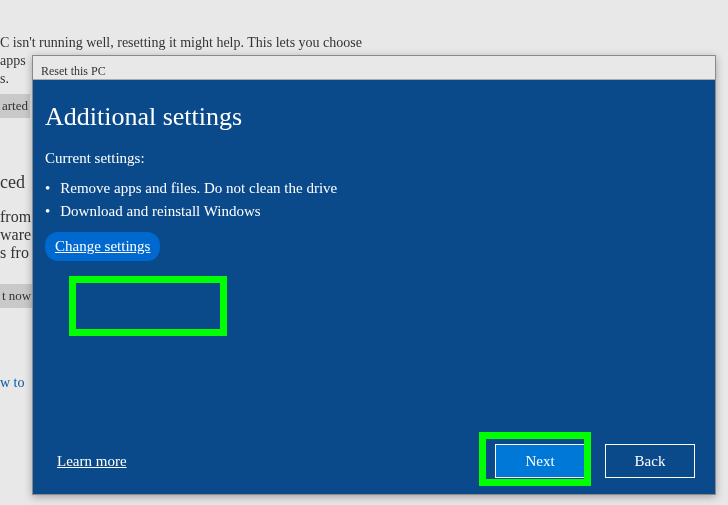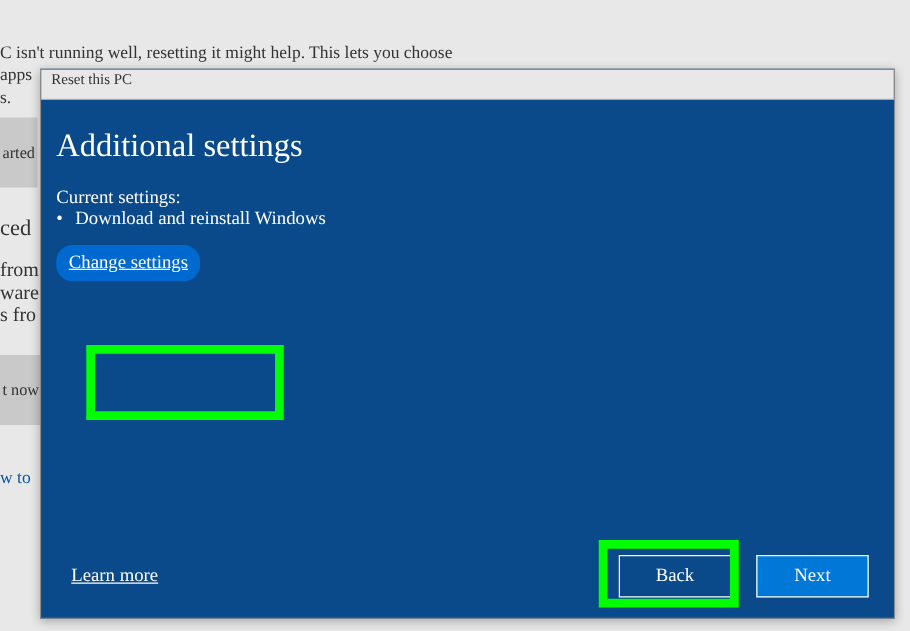--- a/index.html
+++ b/index.html
@@ -24,21 +24,21 @@
       line-height: 1.35;
     }
     .bg-text.line1 { top: 34px; left: 0; }
     .bg-text.line2 { top: 52px; left: 0; }
     .bg-text.line3 { top: 70px; left: 0; }
     .bg-grey-btn {
       position: absolute;
       background: #c9c9c9;
       color: #333;
       font-size: 13px;
-      padding: 20px 2px;
+      padding: 4px 2px;
       left: 0;
     }
     .bg-grey-btn.started { top: 94px; }
     .bg-grey-btn.now     { top: 284px; }
     .bg-heading {
       position: absolute;
       color: #333;
       font-size: 18px;
       left: 0;
     }
@@ -73,40 +73,40 @@
       background: #0a4a8b;
       box-shadow: 0 2px 8px rgba(0,0,0,0.3);
       display: flex;
       flex-direction: column;
     }
     .dialog-titlebar {
       height: 24px;
       background: #e8e8e8;
       border-bottom: 1px solid #aaa;
       display: flex;
-      align-items: flex-start;
+      align-items: flex-end;
       padding: 0 8px;
       color: #333;
       font-size: 12px;
     }
     .dialog-body {
       flex: 1;
       background: #0a4a8b;
       color: #fff;
       padding: 22px 24px 16px 12px;
       position: relative;
     }
     .dlg-title {
       font-size: 26px;
       font-weight: 300;
       margin-bottom: 18px;
     }
     .current-label {
       font-size: 15px;
-      margin-bottom: 0;
+      margin-bottom: 13px;
     }
     .settings-list {
       list-style: none;
       margin-bottom: 12px;
     }
     .settings-list li {
       font-size: 15px;
       margin-bottom: 6px;
     }
     .settings-list li::before {
@@ -204,30 +204,31 @@
 <div class="bg-link-text wto">w to</div>
 
 <div class="dialog">
   <div class="dialog-titlebar">
     <span>Reset this PC</span>
   </div>
   <div class="dialog-body">
     <div class="dlg-title">Additional settings</div>
     <div class="current-label">Current settings:</div>
     <ul class="settings-list">
+      <li>Remove apps and files. Do not clean the drive</li>
       <li>Download and reinstall Windows</li>
     </ul>
     <div class="change-link-wrap">
       <a class="change-link">Change settings</a>
     </div>
 
     <a class="learn-more">Learn more</a>
 
     <div class="button-row">
+      <button class="dlg-button primary">Next</button>
       <button class="dlg-button">Back</button>
-      <button class="dlg-button primary">Next</button>
     </div>
 
     
     <div class="highlight-box change"></div>
     <div class="highlight-box next"></div>
   </div>
 </div>
 
 </body></html>

